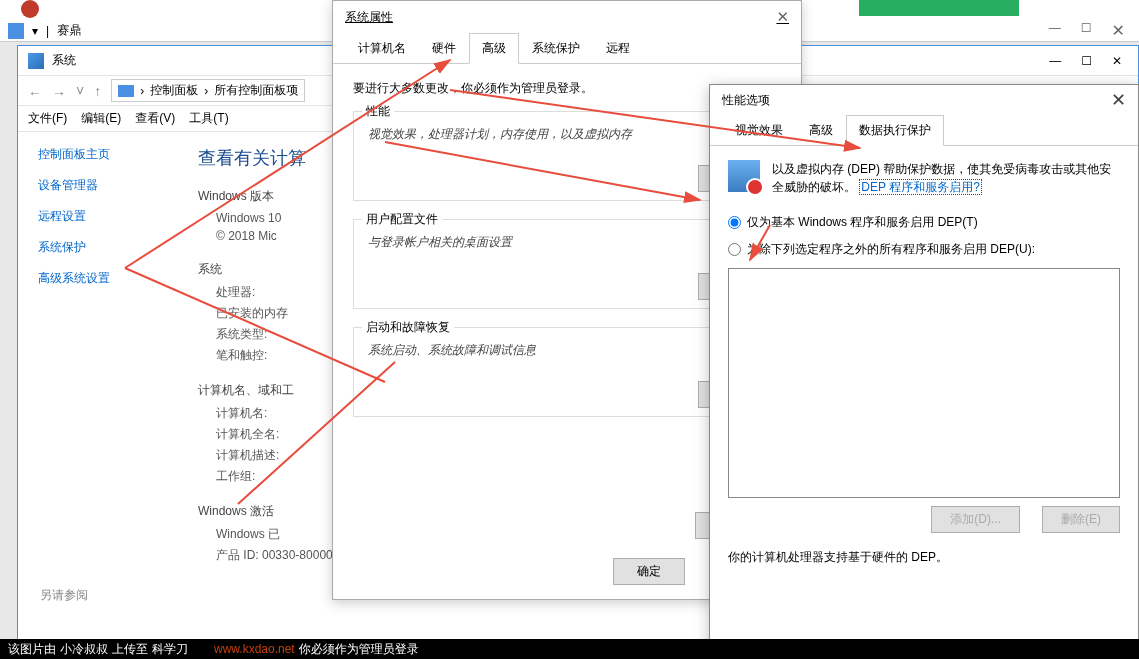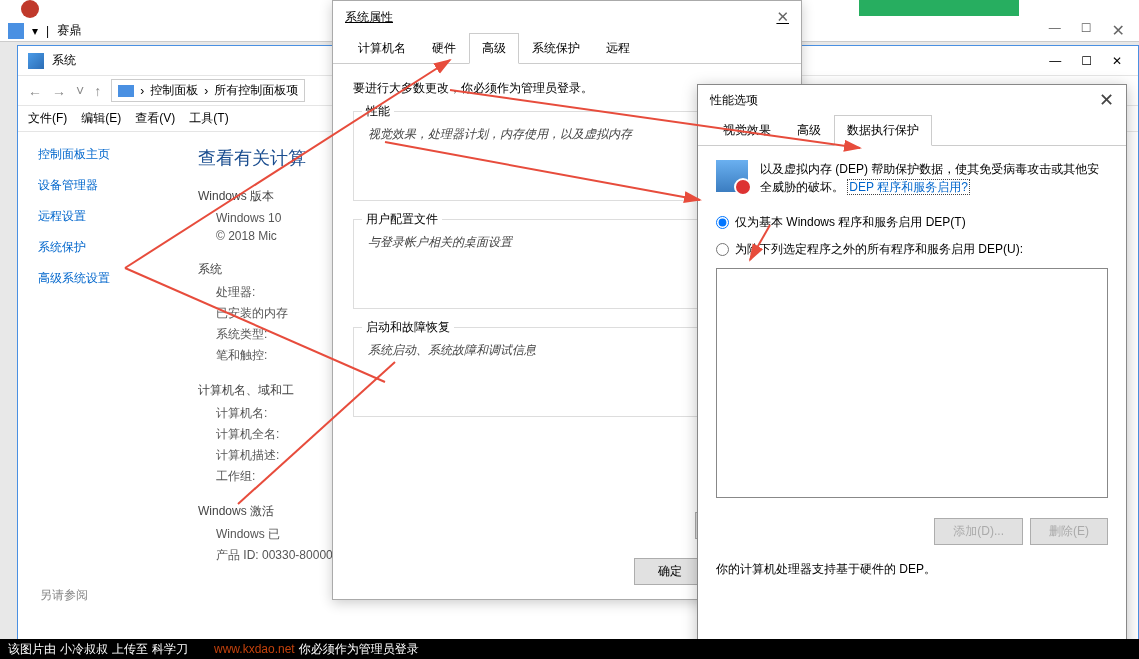--- a/index.html
+++ b/index.html
@@ -46,37 +46,37 @@
 .tabs { display: flex; padding: 0 12px; }
 .tab { padding: 6px 12px; border: 1px solid transparent; cursor: default; }
 .tab.active { border: 1px solid #ccc; border-bottom-color: #fff; background: #fff; }
 .tabline { border-bottom: 1px solid #ccc; margin-top: -1px; }
 .propdlg-body { padding: 16px 20px; }
 .groupbox { border: 1px solid #ddd; padding: 14px 14px 14px 14px; margin-bottom: 18px; position: relative; }
 .groupbox .gtitle { position: absolute; top: -9px; left: 8px; background: #fff; padding: 0 4px; }
 .groupbox .desc { color: #444; margin-bottom: 4px; font-style: italic; }
 .groupbox .btn-settings { position: absolute; right: 10px; bottom: 8px; }
 .btn { border: 1px solid #adadad; background: #e1e1e1; padding: 4px 18px; cursor: default; min-width: 72px; text-align: center; }
-.propdlg .btnrow { display: flex; justify-content: flex-end; gap: 3px; padding: 0 20px; position: absolute; bottom: 14px; right: 0; left: 11px; }
+.propdlg .btnrow { display: flex; justify-content: flex-end; gap: 24px; padding: 0 20px; position: absolute; bottom: 14px; right: 0; left: 11px; }
 .btn-env { position: absolute; right: 20px; bottom: 60px; }
 
 
-.perfdlg { position: absolute; top: 84px; right: 12px; width: 430px; height: 575px; background: #fff; border: 1px solid #888; box-shadow: 0 3px 14px rgba(0,0,0,.25); }
+.perfdlg { position: absolute; top: 84px; right: 0; width: 430px; height: 575px; background: #fff; border: 1px solid #888; box-shadow: 0 3px 14px rgba(0,0,0,.25); }
 .perfdlg-title { height: 30px; display: flex; align-items: center; padding: 0 12px; }
 .perfdlg-title .x { margin-left: auto; font-size: 18px; color: #444; }
 .perfdlg-body { padding: 14px 18px; }
 .dep-row { display: flex; gap: 12px; margin-bottom: 18px; }
 .dep-icon { width: 32px; height: 32px; background: linear-gradient(#6ab0f0,#3b7dc0); position: relative; flex-shrink: 0; }
 .dep-icon::after { content: ""; position: absolute; bottom: -4px; right: -4px; width: 14px; height: 14px; background: #d33; border-radius: 50%; border:2px solid #fff; }
 .dep-text { line-height: 1.5; }
 .dep-text a { color: #0066cc; border: 1px dotted #444; padding: 0 1px; }
 .radio-row { margin: 10px 0; display: flex; align-items: center; gap: 6px; }
 .radio-row input { margin: 0; }
 .listbox { border: 1px solid #888; height: 230px; margin-top: 10px; background: #fff; }
-.perfdlg .btnrow2 { display: flex; justify-content: flex-end; gap: 7px; margin-top: 20px; }
+.perfdlg .btnrow2 { display: flex; justify-content: flex-end; gap: 22px; margin-top: 8px; }
 .perfdlg .btn.disabled { color: #aaa; }
 .dep-footer { margin-top: 16px; }
 
 
 .arrow-svg { position: absolute; top: 0; left: 0; width: 1139px; height: 659px; pointer-events: none; }
 
 
 .watermark { position: absolute; bottom: 0; left: 0; right: 0; height: 20px; background: #000; color: #fff; font-size: 12px; display: flex; align-items: center; padding: 0 8px; gap: 4px; }
 .watermark .url { color: #c2410c; margin-left: 22px; }
 </style>

